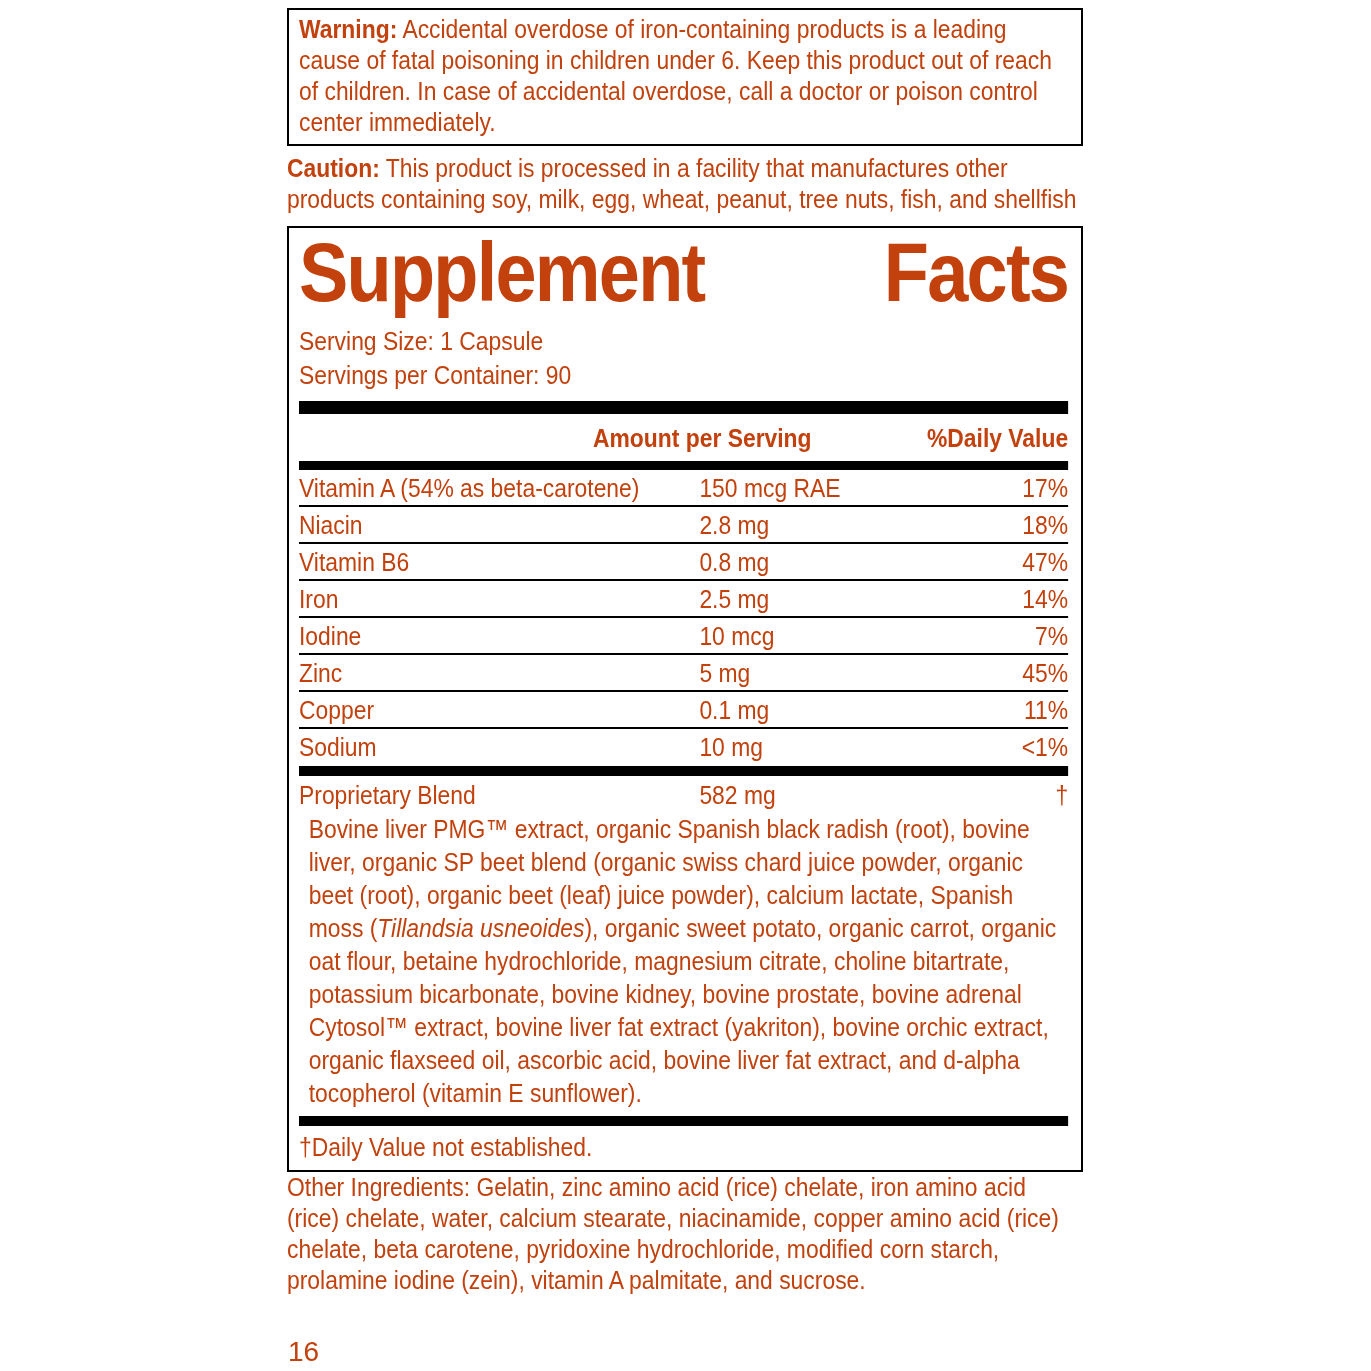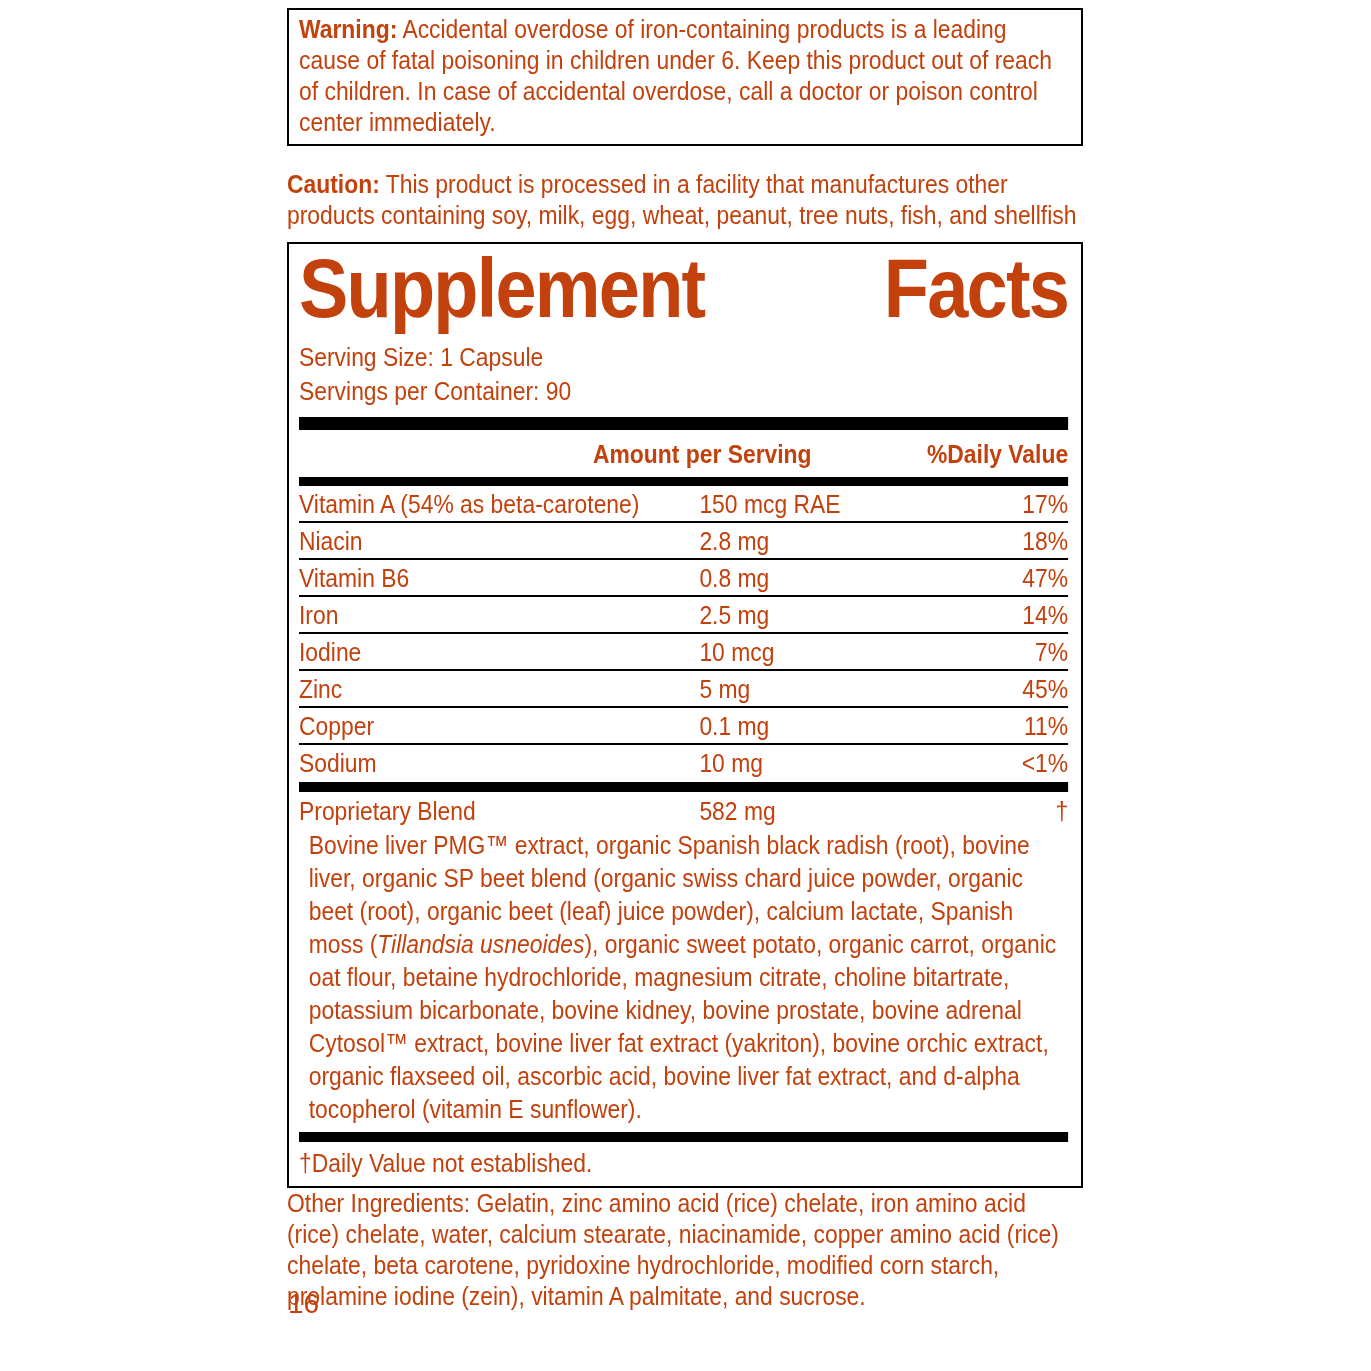--- a/index.html
+++ b/index.html
@@ -31,21 +31,21 @@
     border: 2px solid #000;
     padding: 4px 10px 6px 10px;
   }
   .warning-text {
     width: 877px;
     font-size: 26px;
     line-height: 31px;
   }
   .bold { font-weight: bold; }
   .caution {
-    margin-top: 23px;
+    margin-top: 7px;
   }
   .caution-text {
     width: 905px;
     font-size: 26px;
     line-height: 31px;
   }
   .panel {
     margin-top: 11px;
     border: 2px solid #000;
     padding: 4px 10px 6px 10px;
@@ -113,21 +113,21 @@
   .other {
   }
   .other-text {
     width: 905px;
     font-size: 26px;
     line-height: 31px;
   }
   .pagenum {
     position: absolute;
     left: 288px;
-    top: 1288px;
+    top: 1336px;
     font-size: 28px;
     line-height: 32px;
   }
 </style>
 </head>
 <body>
 
 <div class="page">
   <div class="col">
 

